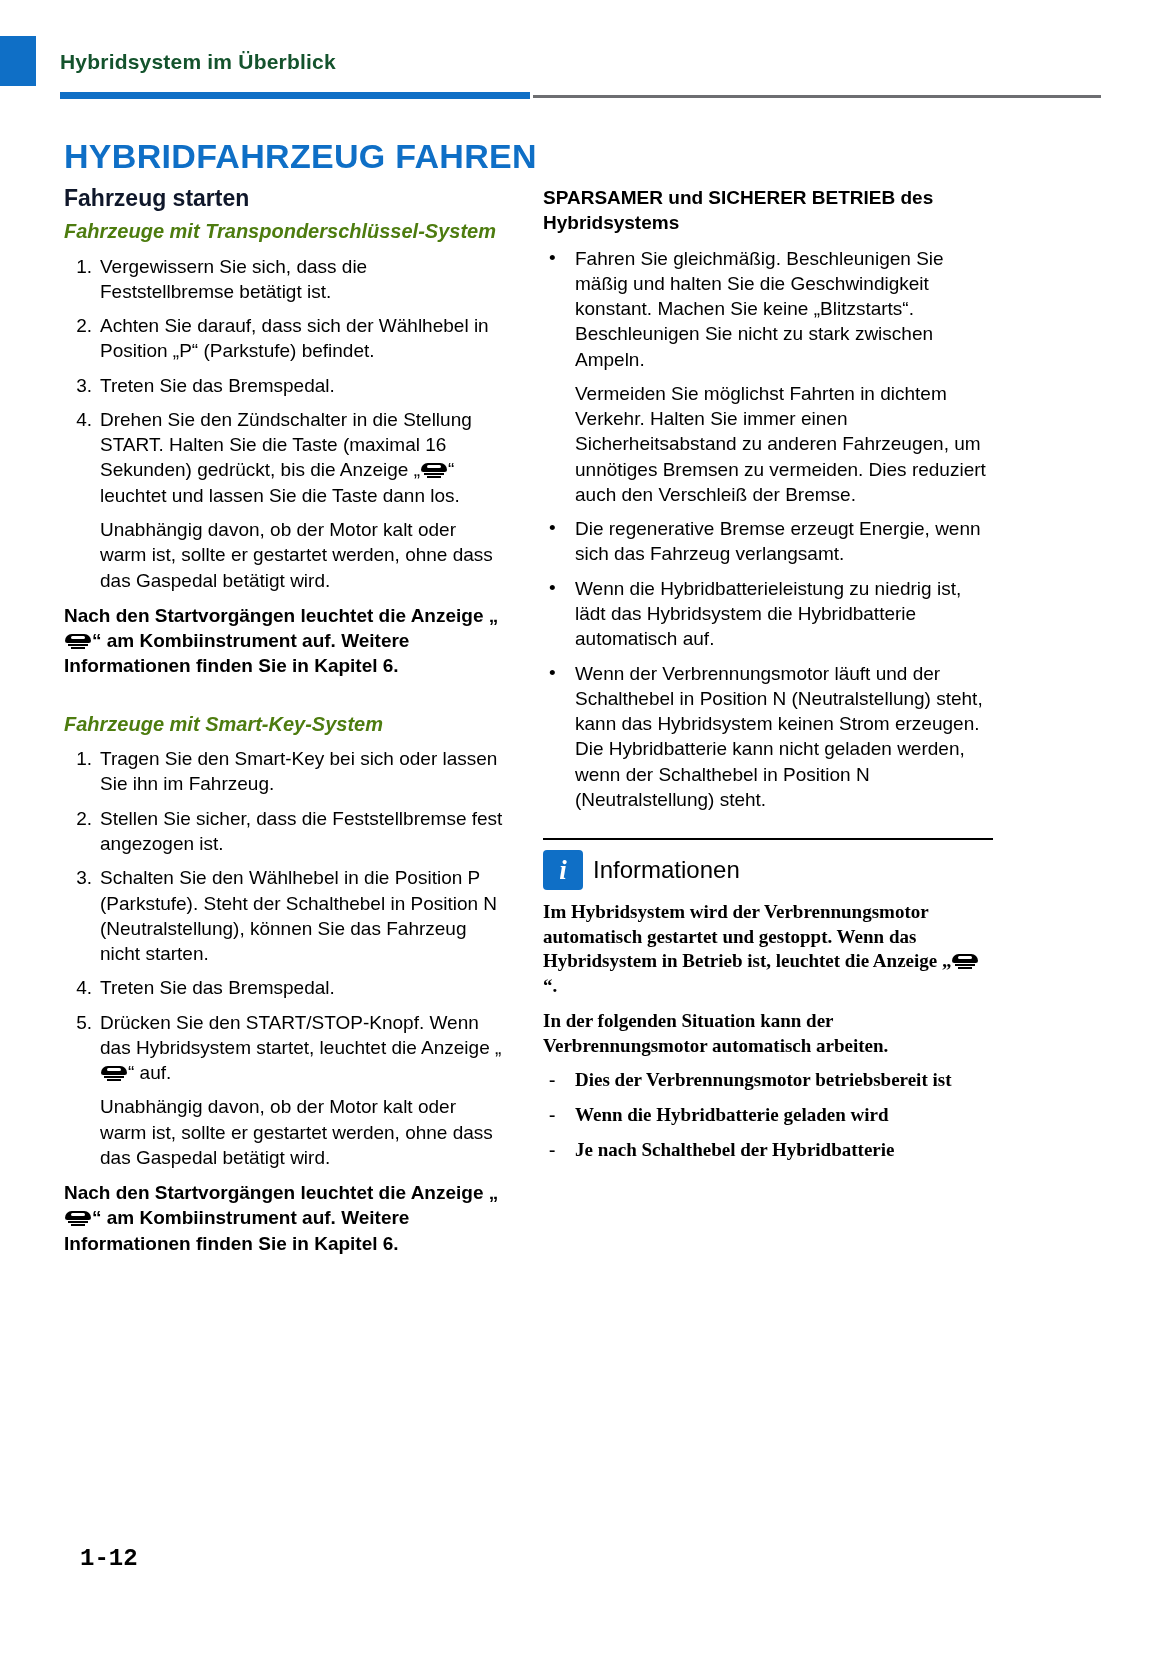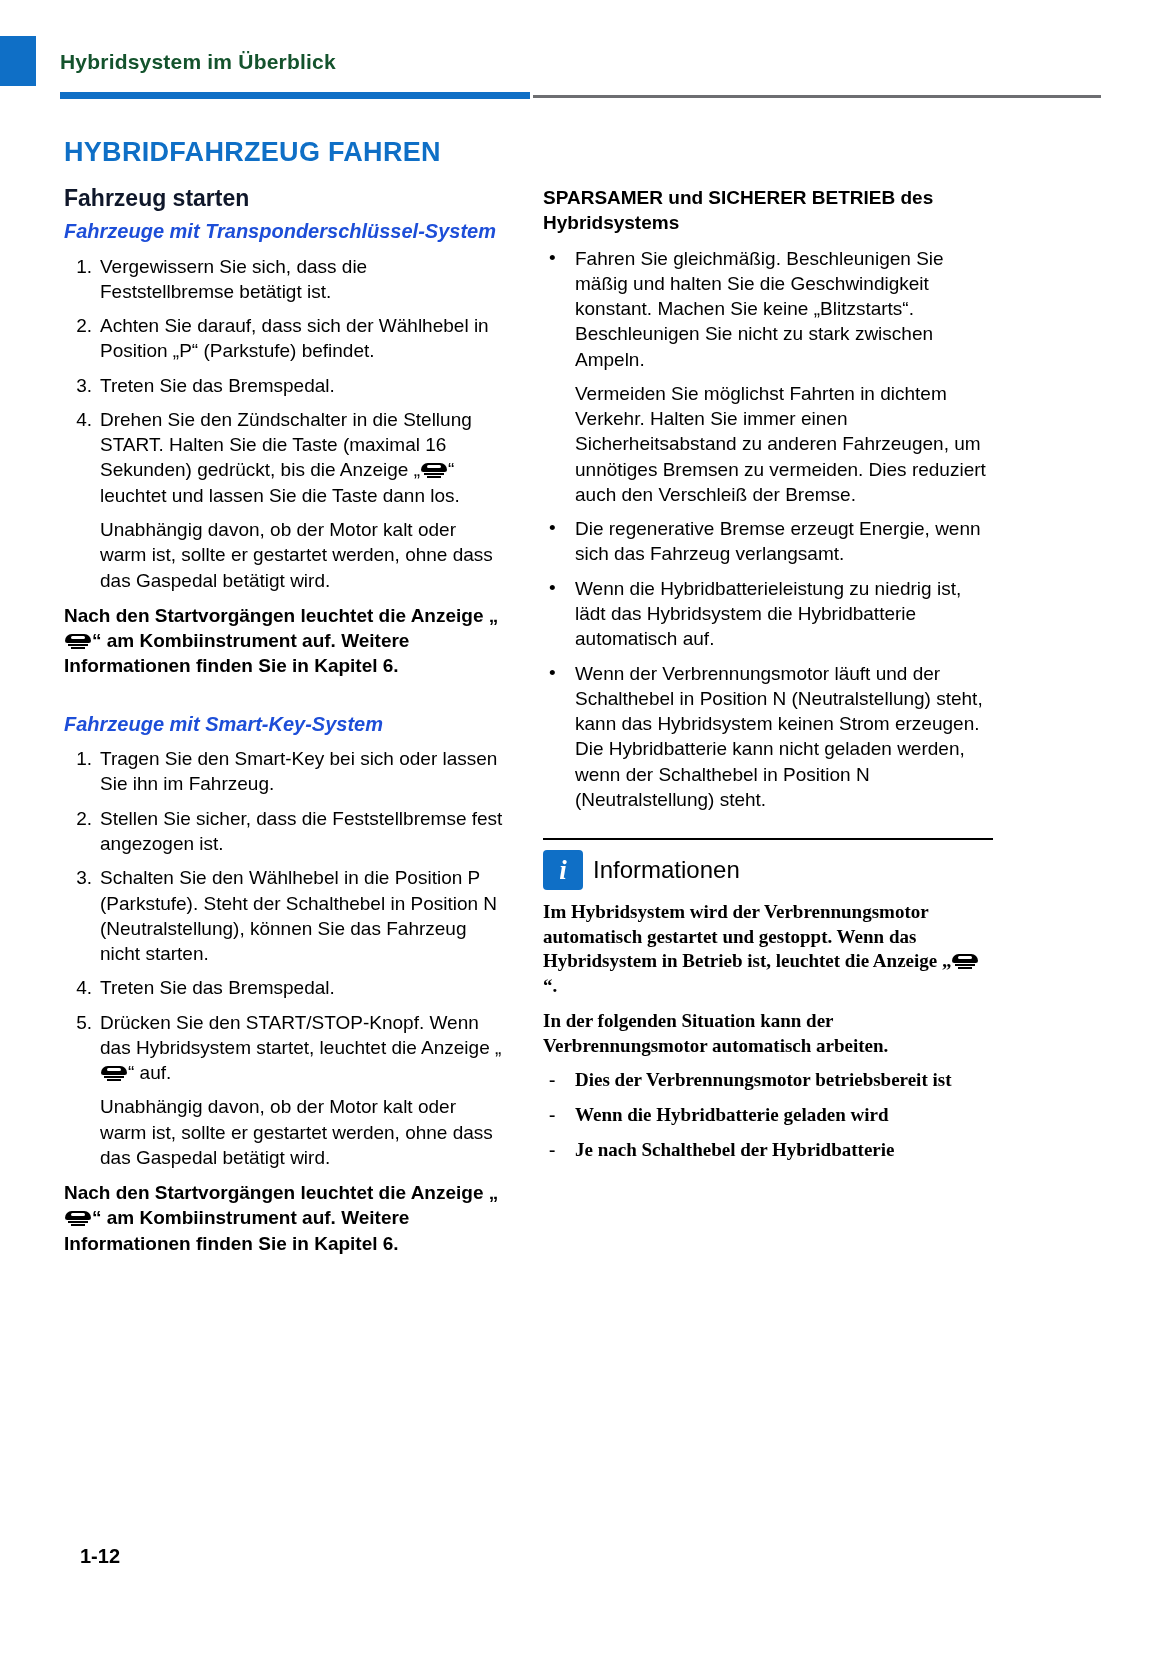--- a/index.html
+++ b/index.html
@@ -56,21 +56,21 @@
     width: 568px;
     height: 3px;
     background: #6d6e71;
   }
 
   
   .page-title {
     position: absolute;
     left: 64px;
     top: 137px;
-    font-size: 27px;
+    font-size: 34px;
     font-weight: bold;
     color: #0f6fc6;
     letter-spacing: 0.3px;
     text-align: right;
   }
 
   .col-left {
     position: absolute;
     left: 64px;
     top: 185px;
@@ -88,21 +88,21 @@
     font-size: 23px;
     font-weight: bold;
     color: #0f172a;
   }
   h3.italic-head {
     margin: 8px 0 10px 0;
     font-size: 20px;
     font-weight: bold;
     font-style: italic;
     line-height: 1.18;
-    color: #1d4ed8;
+    color: #4d7c0f;
   }
   h3.italic-head.spaced {
     margin-top: 34px;
   }
 
   ol.steps {
     margin: 0;
     padding: 0;
     list-style: none;
   }
@@ -262,22 +262,23 @@
     top: 13px;
     width: 14px;
     height: 2px;
     background: #000;
   }
 
   .page-number {
     position: absolute;
     left: 80px;
     top: 1545px;
-    font-size: 20px;
-    font-weight: bold;
+    font-size: 24px;
+    font-weight: bold;
+    font-family: Liberation Mono, monospace;
   }
 </style>
 </head>
 <body>
 
 <div class="header">
   <div class="header-blue-block"></div>
   <div class="header-title">Hybridsystem im Überblick</div>
   <div class="header-rule-blue"></div>
   <div class="header-rule-gray"></div>

